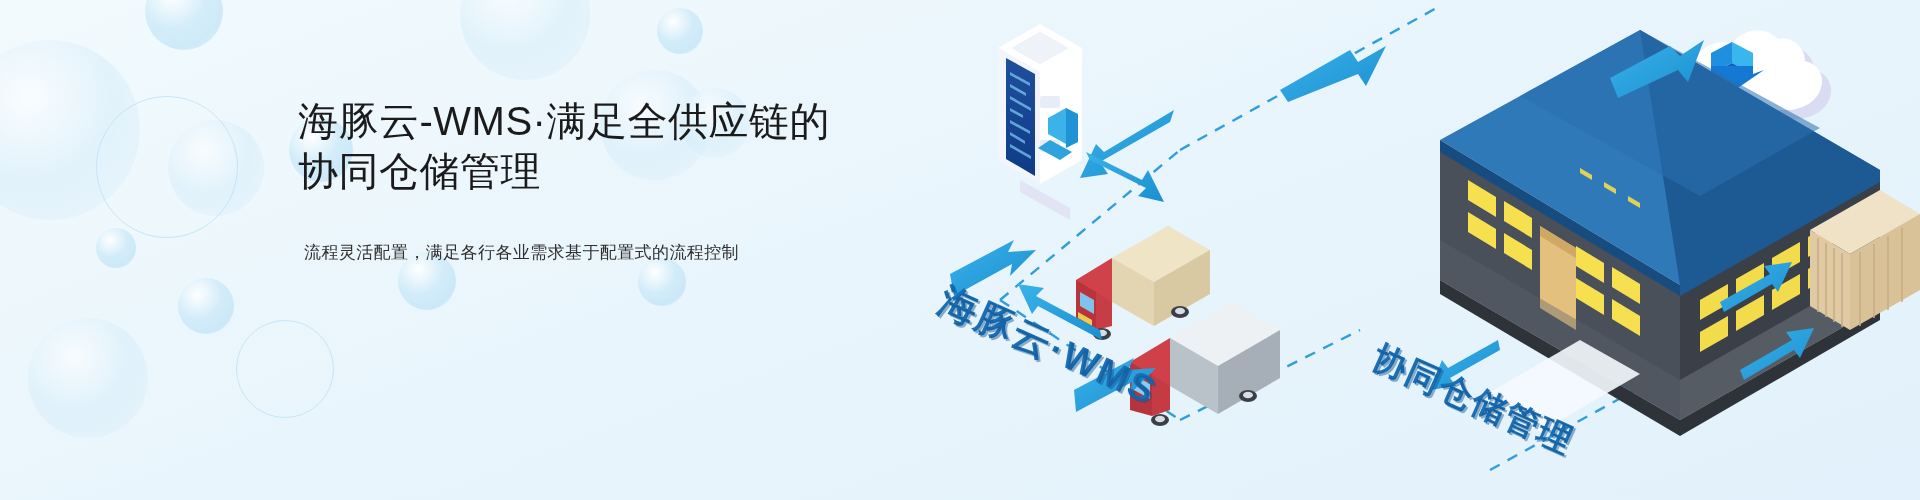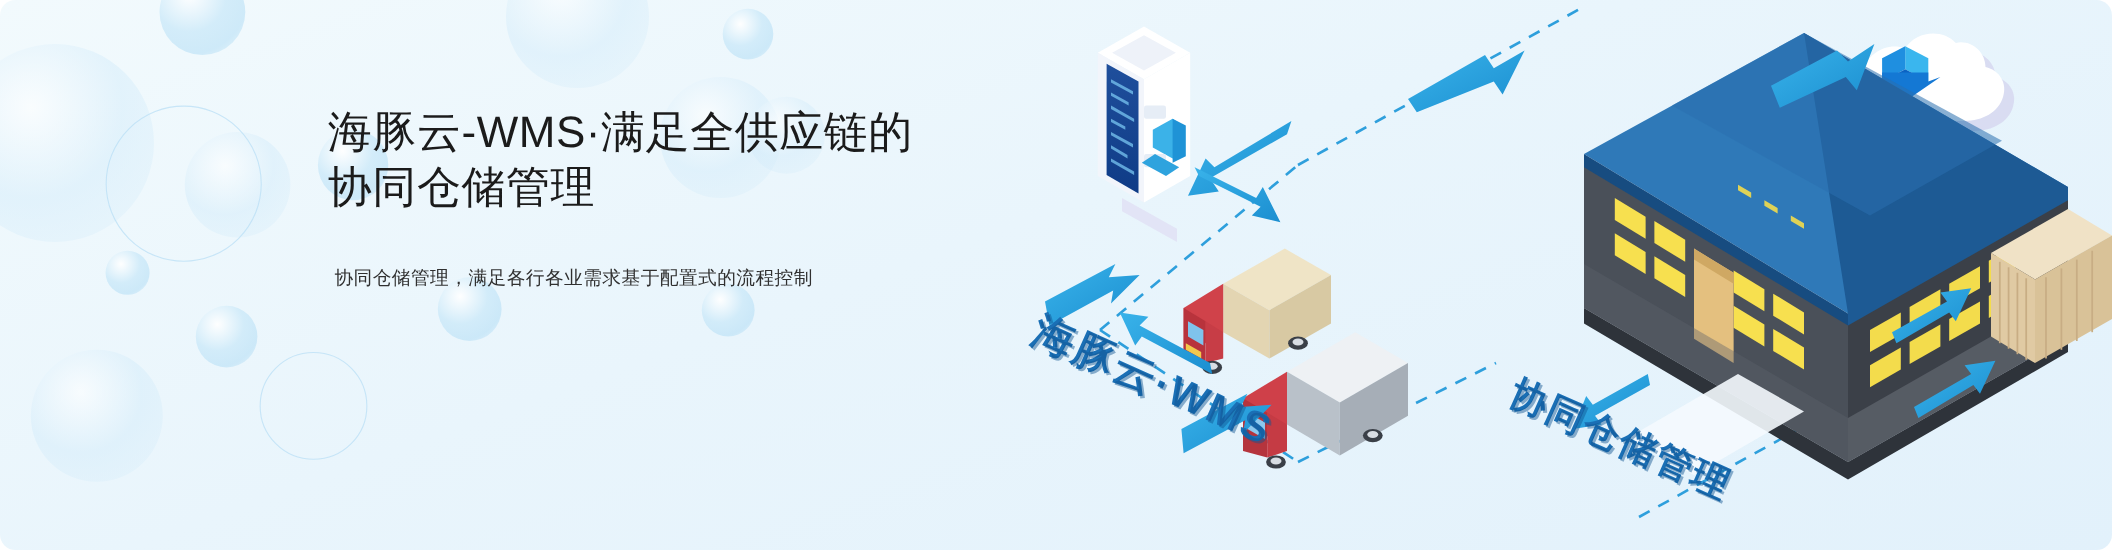--- a/index.html
+++ b/index.html
@@ -12,21 +12,20 @@
     overflow: hidden;
     font-family: "Liberation Sans", "DejaVu Sans", sans-serif;
   }
 
   #banner {
     position: relative;
     width: 1920px;
     height: 500px;
     background: linear-gradient(160deg, #f2fafd 0%, #e9f5fc 45%, #e2f1fb 100%);
     overflow: hidden;
-    border-radius: 14px;
   }
 
   
   .bubble {
     position: absolute;
     border-radius: 50%;
     pointer-events: none;
   }
   .bubble.soft {
     background: radial-gradient(circle at 35% 30%,
@@ -101,21 +100,21 @@
   <div class="bubble soft" style="left:398px; top:252px; width:58px; height:58px;"></div>
   <div class="bubble soft" style="left:638px; top:258px; width:48px; height:48px;"></div>
   <div class="bubble faint" style="left:168px; top:120px; width:96px; height:96px;"></div>
   <div class="bubble ring" style="left:96px; top:96px; width:140px; height:140px;"></div>
   <div class="bubble ring" style="left:236px; top:320px; width:96px; height:96px;"></div>
   <div class="bubble faint" style="left:460px; top:-50px; width:130px; height:130px;"></div>
 
   <div id="text-block">
     <div id="headline">海豚云-WMS·满足全供应链的
 协同仓储管理</div>
-    <div id="subtitle">协同仓储管理，满足各行各业需求基于配置式的流程控制</div>
+    <div id="subtitle">流程灵活配置，满足各行各业需求基于配置式的流程控制</div>
   </div>
 
   <div id="illustration">
     <svg viewBox="0 0 1040 500" xmlns="http://www.w3.org/2000/svg">
       <defs>
         <linearGradient id="rackFace" x1="0" y1="0" x2="0" y2="1">
           <stop offset="0%" stop-color="#1f4f9c"></stop>
           <stop offset="100%" stop-color="#0f3b86"></stop>
         </linearGradient>
         <linearGradient id="arrowBlue" x1="0" y1="0" x2="1" y2="1">

